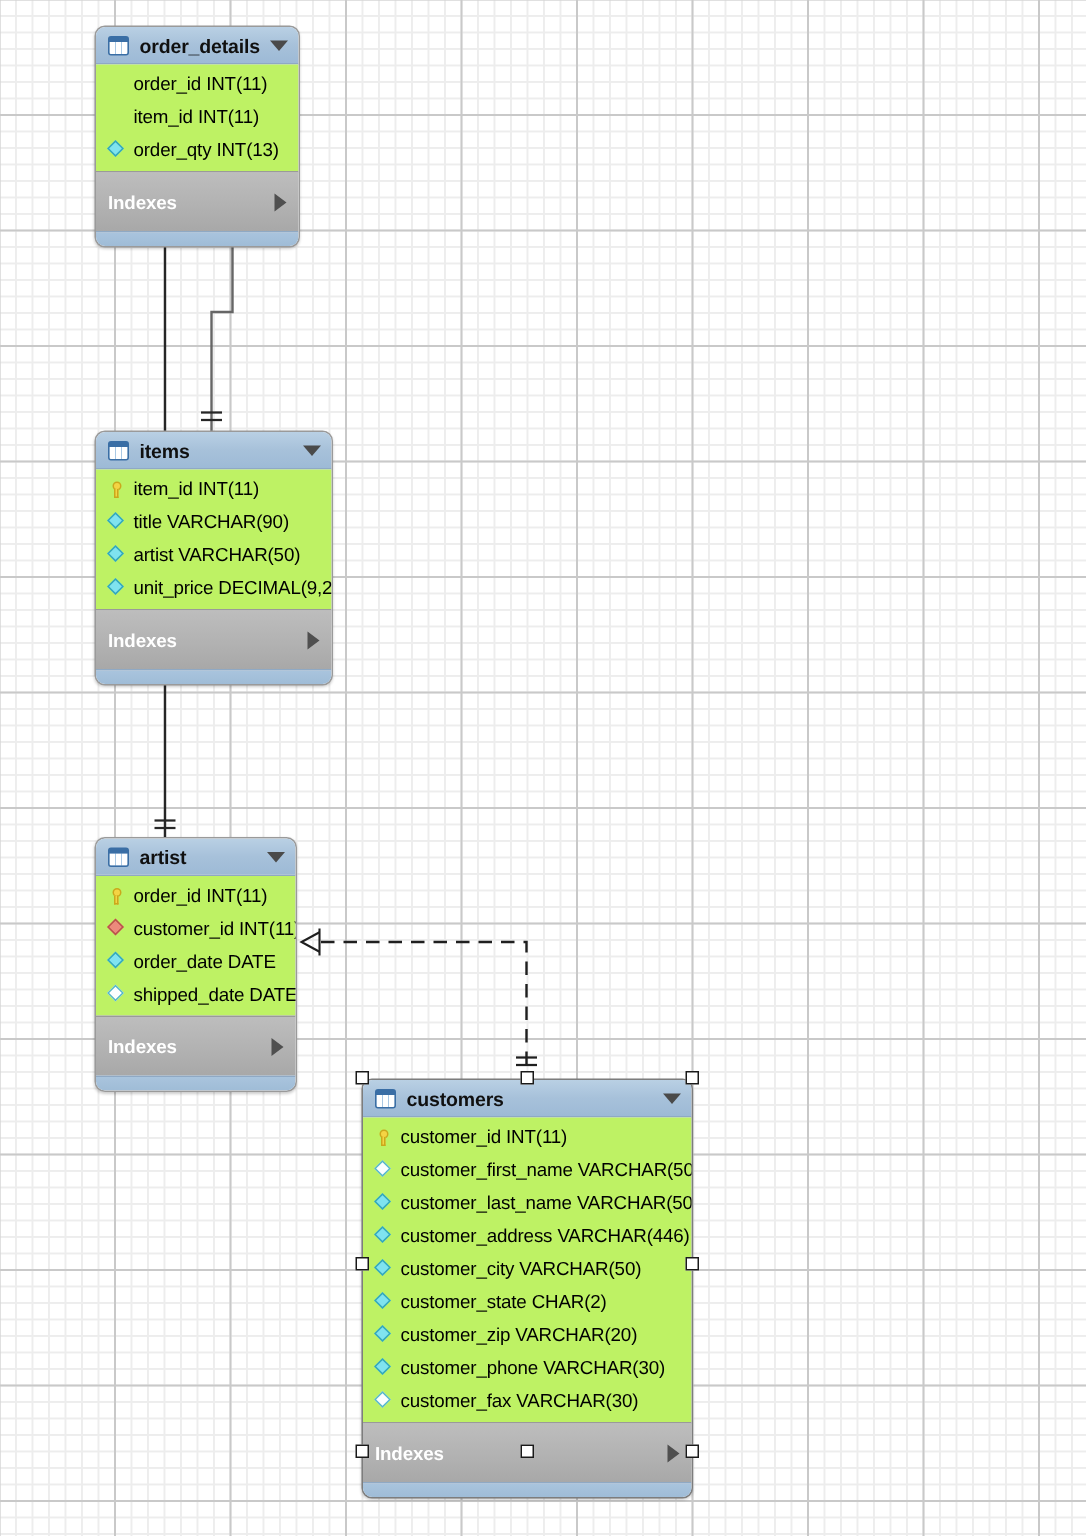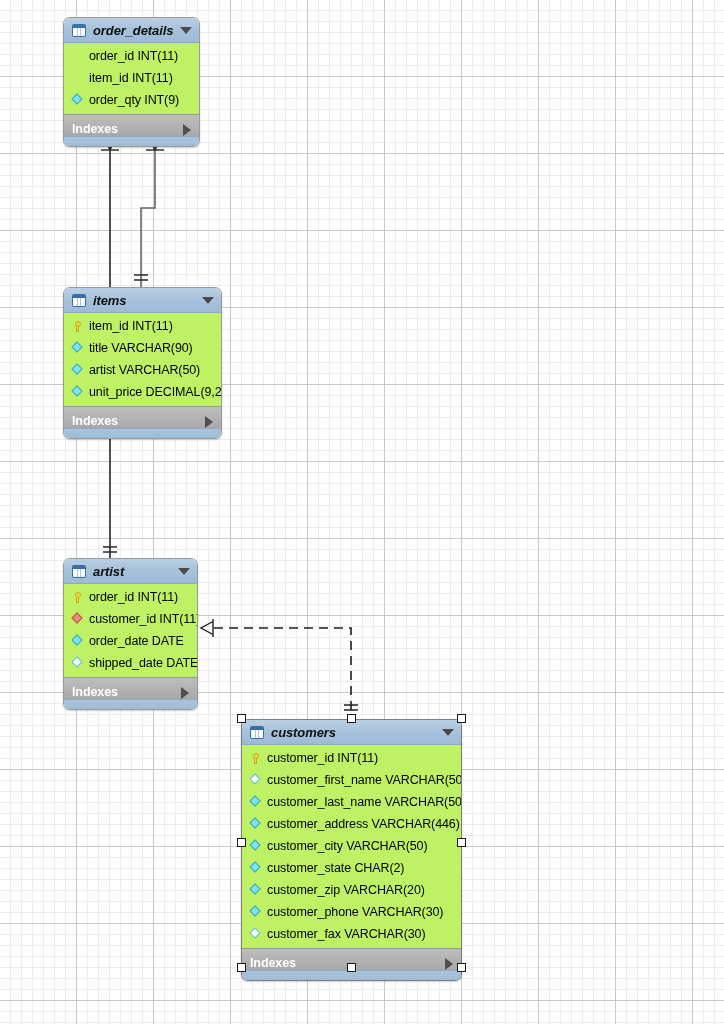--- a/index.html
+++ b/index.html
@@ -58,21 +58,20 @@
   }
 
   .tbl-header {
     height: 25px;
     display: flex;
     align-items: center;
     padding: 0 7px 0 8px;
     background: linear-gradient(to bottom, #b9d0e4 0%, #a7c1da 50%, #9dbad6 100%);
     border-bottom: 1px solid #8fa9c4;
     box-sizing: border-box;
-    font-style: italic;
   }
   .tbl-icon {
     width: 14px;
     height: 13px;
     flex: 0 0 auto;
     margin-right: 7px;
     border: 1.5px solid #3a6ea5;
     border-top-width: 4px;
     border-radius: 2px;
     background:
@@ -175,23 +174,23 @@
   }
   .gl-none::before { content: ""; }
 
   .col-text {
     font-size: 12.5px;
     color: #000000;
     letter-spacing: -0.1px;
   }
 
   .tbl-indexes {
-    height: 22px;
+    height: 40px;
     display: flex;
-    align-items: flex-end;
+    align-items: center;
     padding: 0 8px 0 8px;
     background: linear-gradient(to bottom, #bdbdbd 0%, #b2b2b2 55%, #a8a8a8 100%);
     border-top: 1px solid #9a9a9a;
     box-sizing: border-box;
   }
   .idx-label {
     font-size: 12.5px;
     font-weight: bold;
     color: #ffffff;
     flex: 1 1 auto;
@@ -268,21 +267,21 @@
       <div class="col-row">
         <span class="col-glyph gl-none"></span>
         <span class="col-text">order_id INT(11)</span>
       </div>
       <div class="col-row">
         <span class="col-glyph gl-none"></span>
         <span class="col-text">item_id INT(11)</span>
       </div>
       <div class="col-row">
         <span class="col-glyph gl-diamond"></span>
-        <span class="col-text">order_qty INT(9)</span>
+        <span class="col-text">order_qty INT(13)</span>
       </div>
     </div>
     <div class="tbl-indexes">
       <span class="idx-label">Indexes</span>
       <span class="idx-arrow"></span>
     </div>
     <div class="tbl-foot"></div>
   </div>
 
   <div class="table-box" id="tbl-items" style="left:63px; top:287px; width:159px;">

